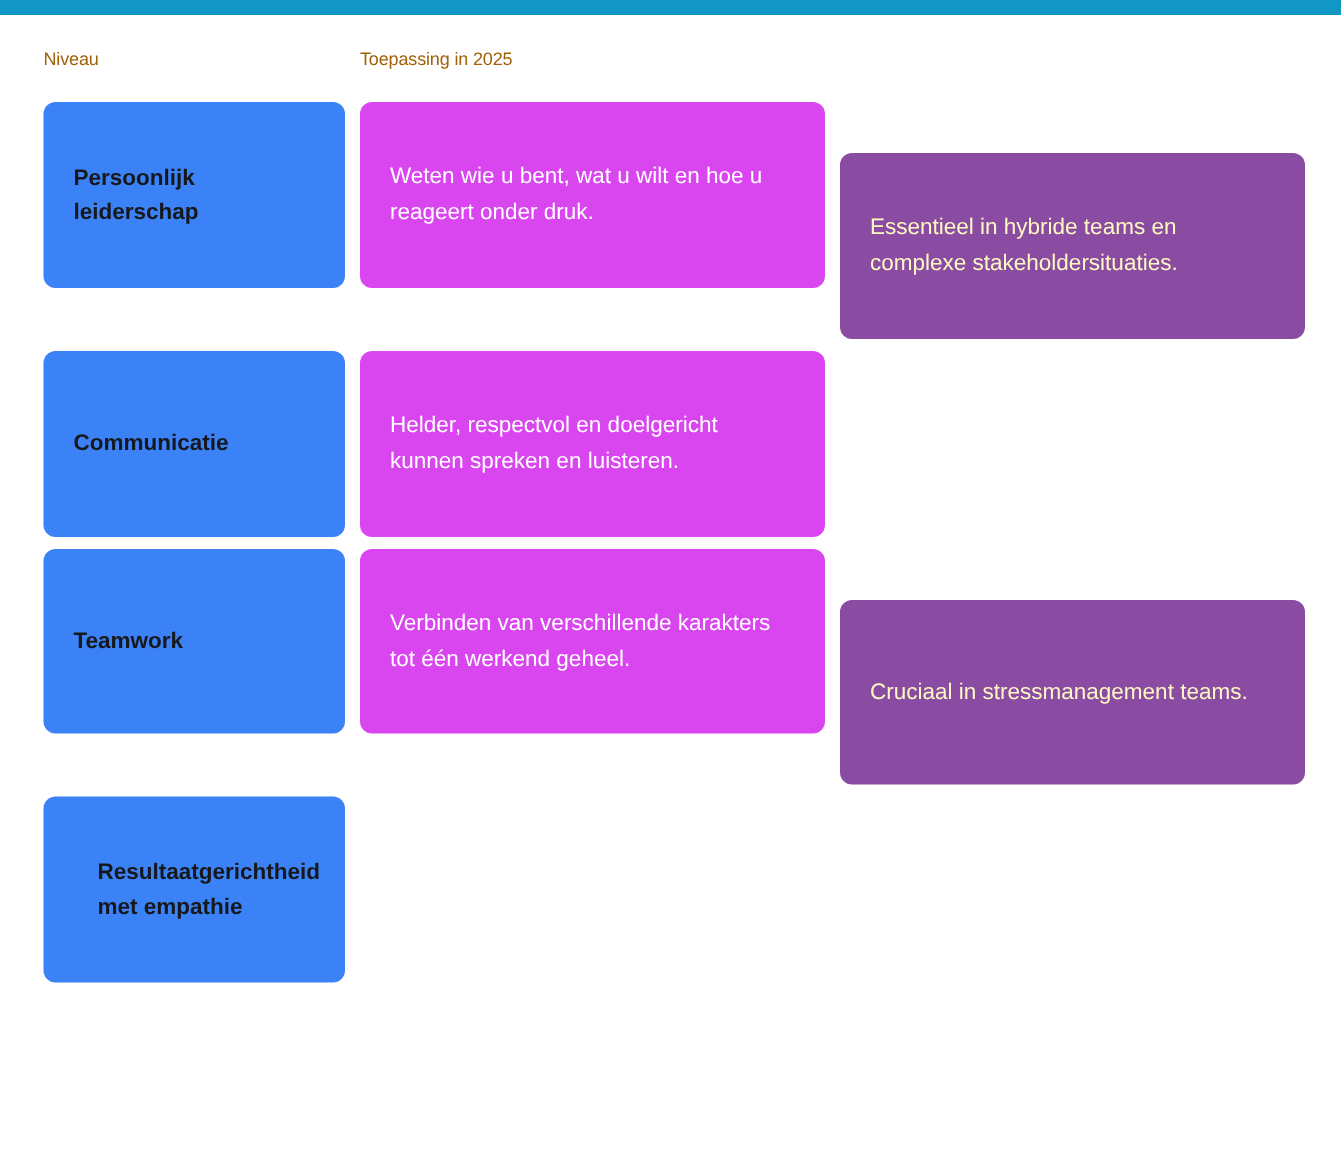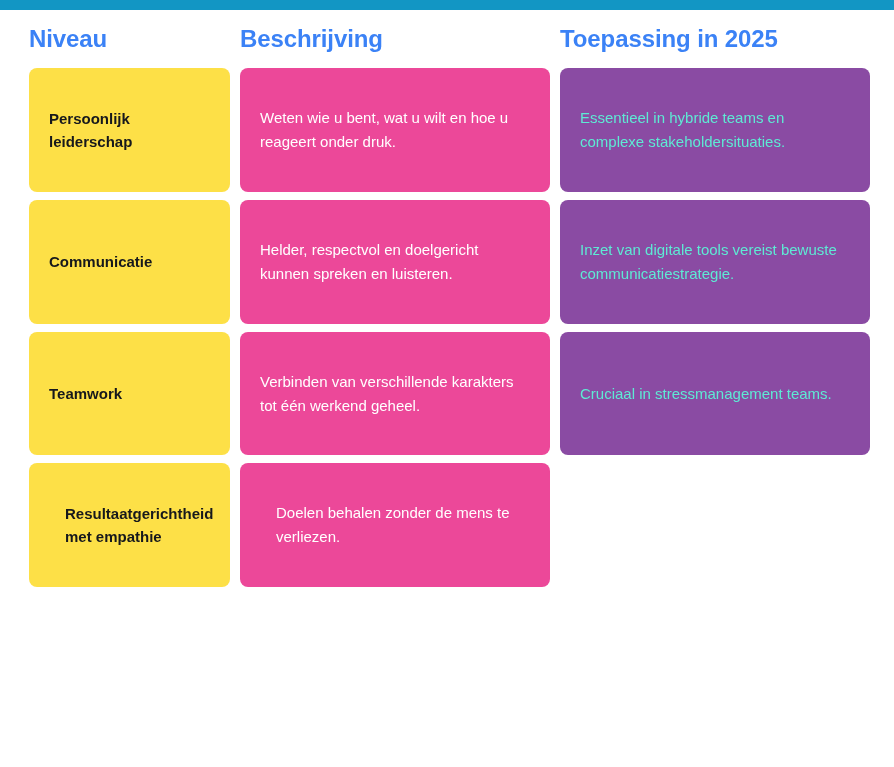--- a/index.html
+++ b/index.html
@@ -32,23 +32,23 @@
 
   .header-row {
     display: flex;
     height: 58px;
     align-items: center;
     padding-left: 29px;
     box-sizing: border-box;
   }
 
   .header-cell {
-    font-size: 24px;
-    font-weight: bold;
-    color: #3b82f6;
+    font-size: 12px;
+    font-weight: normal;
+    color: #a16207;
     letter-spacing: -0.1px;
     line-height: 1.2;
   }
   .header-cell.col-niveau      { width: 211px; }
   .header-cell.col-beschrijving{ width: 320px; }
   .header-cell.col-toepassing  { width: 320px; }
 
   .body-rows {
     display: flex;
     flex-direction: column;
@@ -66,86 +66,84 @@
     border-radius: 8px;
     box-sizing: border-box;
     display: flex;
     align-items: center;
     padding: 14px 20px;
   }
 
   .cell.level {
     width: 201px;
     margin-right: 10px;
-    background: #fde047;
+    background: #3b82f6;
     color: #16181c;
     font-size: 15px;
     font-weight: bold;
     line-height: 1.55;
   }
 
   .cell.description {
     width: 310px;
     margin-right: 10px;
-    background: #ec4899;
+    background: #d946ef;
     color: #ffffff;
     font-size: 15px;
     font-weight: normal;
     line-height: 1.6;
   }
 
   .cell.application {
     width: 310px;
     background: #8a4ba3;
-    color: #5eead4;
+    color: #fef9c3;
     font-size: 15px;
     font-weight: normal;
     line-height: 1.6;
+    margin-top: 34px;
   }
 
   
   .data-row.r0 .cell { height: 124px; }
   .data-row.r1 .cell { height: 124px; }
   .data-row.r2 .cell { height: 123px; }
   .data-row.r3 .cell { height: 123px; }
   .data-row.r4 .cell { height: 124px; padding-left: 36px; }
 </style>
 </head>
 <body>
 
 <div class="top-accent-bar"></div>
 
 <div class="table-wrap">
 
   <div class="header-row">
     <div class="header-cell col-niveau">Niveau</div>
-    <div class="header-cell col-beschrijving">Beschrijving</div>
     <div class="header-cell col-toepassing">Toepassing in 2025</div>
   </div>
 
   <div class="body-rows">
 
     <div class="data-row r0">
       <div class="cell level">Persoonlijk leiderschap</div>
       <div class="cell description">Weten wie u bent, wat u wilt en hoe u reageert onder druk.</div>
       <div class="cell application">Essentieel in hybride teams en complexe stakeholdersituaties.</div>
     </div>
 
     <div class="data-row r1">
       <div class="cell level">Communicatie</div>
       <div class="cell description">Helder, respectvol en doelgericht kunnen spreken en luisteren.</div>
-      <div class="cell application">Inzet van digitale tools vereist bewuste communicatiestrategie.</div>
     </div>
 
     <div class="data-row r2">
       <div class="cell level">Teamwork</div>
       <div class="cell description">Verbinden van verschillende karakters tot één werkend geheel.</div>
       <div class="cell application">Cruciaal in stressmanagement teams.</div>
     </div>
 
 
     <div class="data-row r4">
       <div class="cell level">Resultaatgerichtheid met empathie</div>
-      <div class="cell description">Doelen behalen zonder de mens te verliezen.</div>
     </div>
 
   </div>
 </div>
 
 </body></html>

